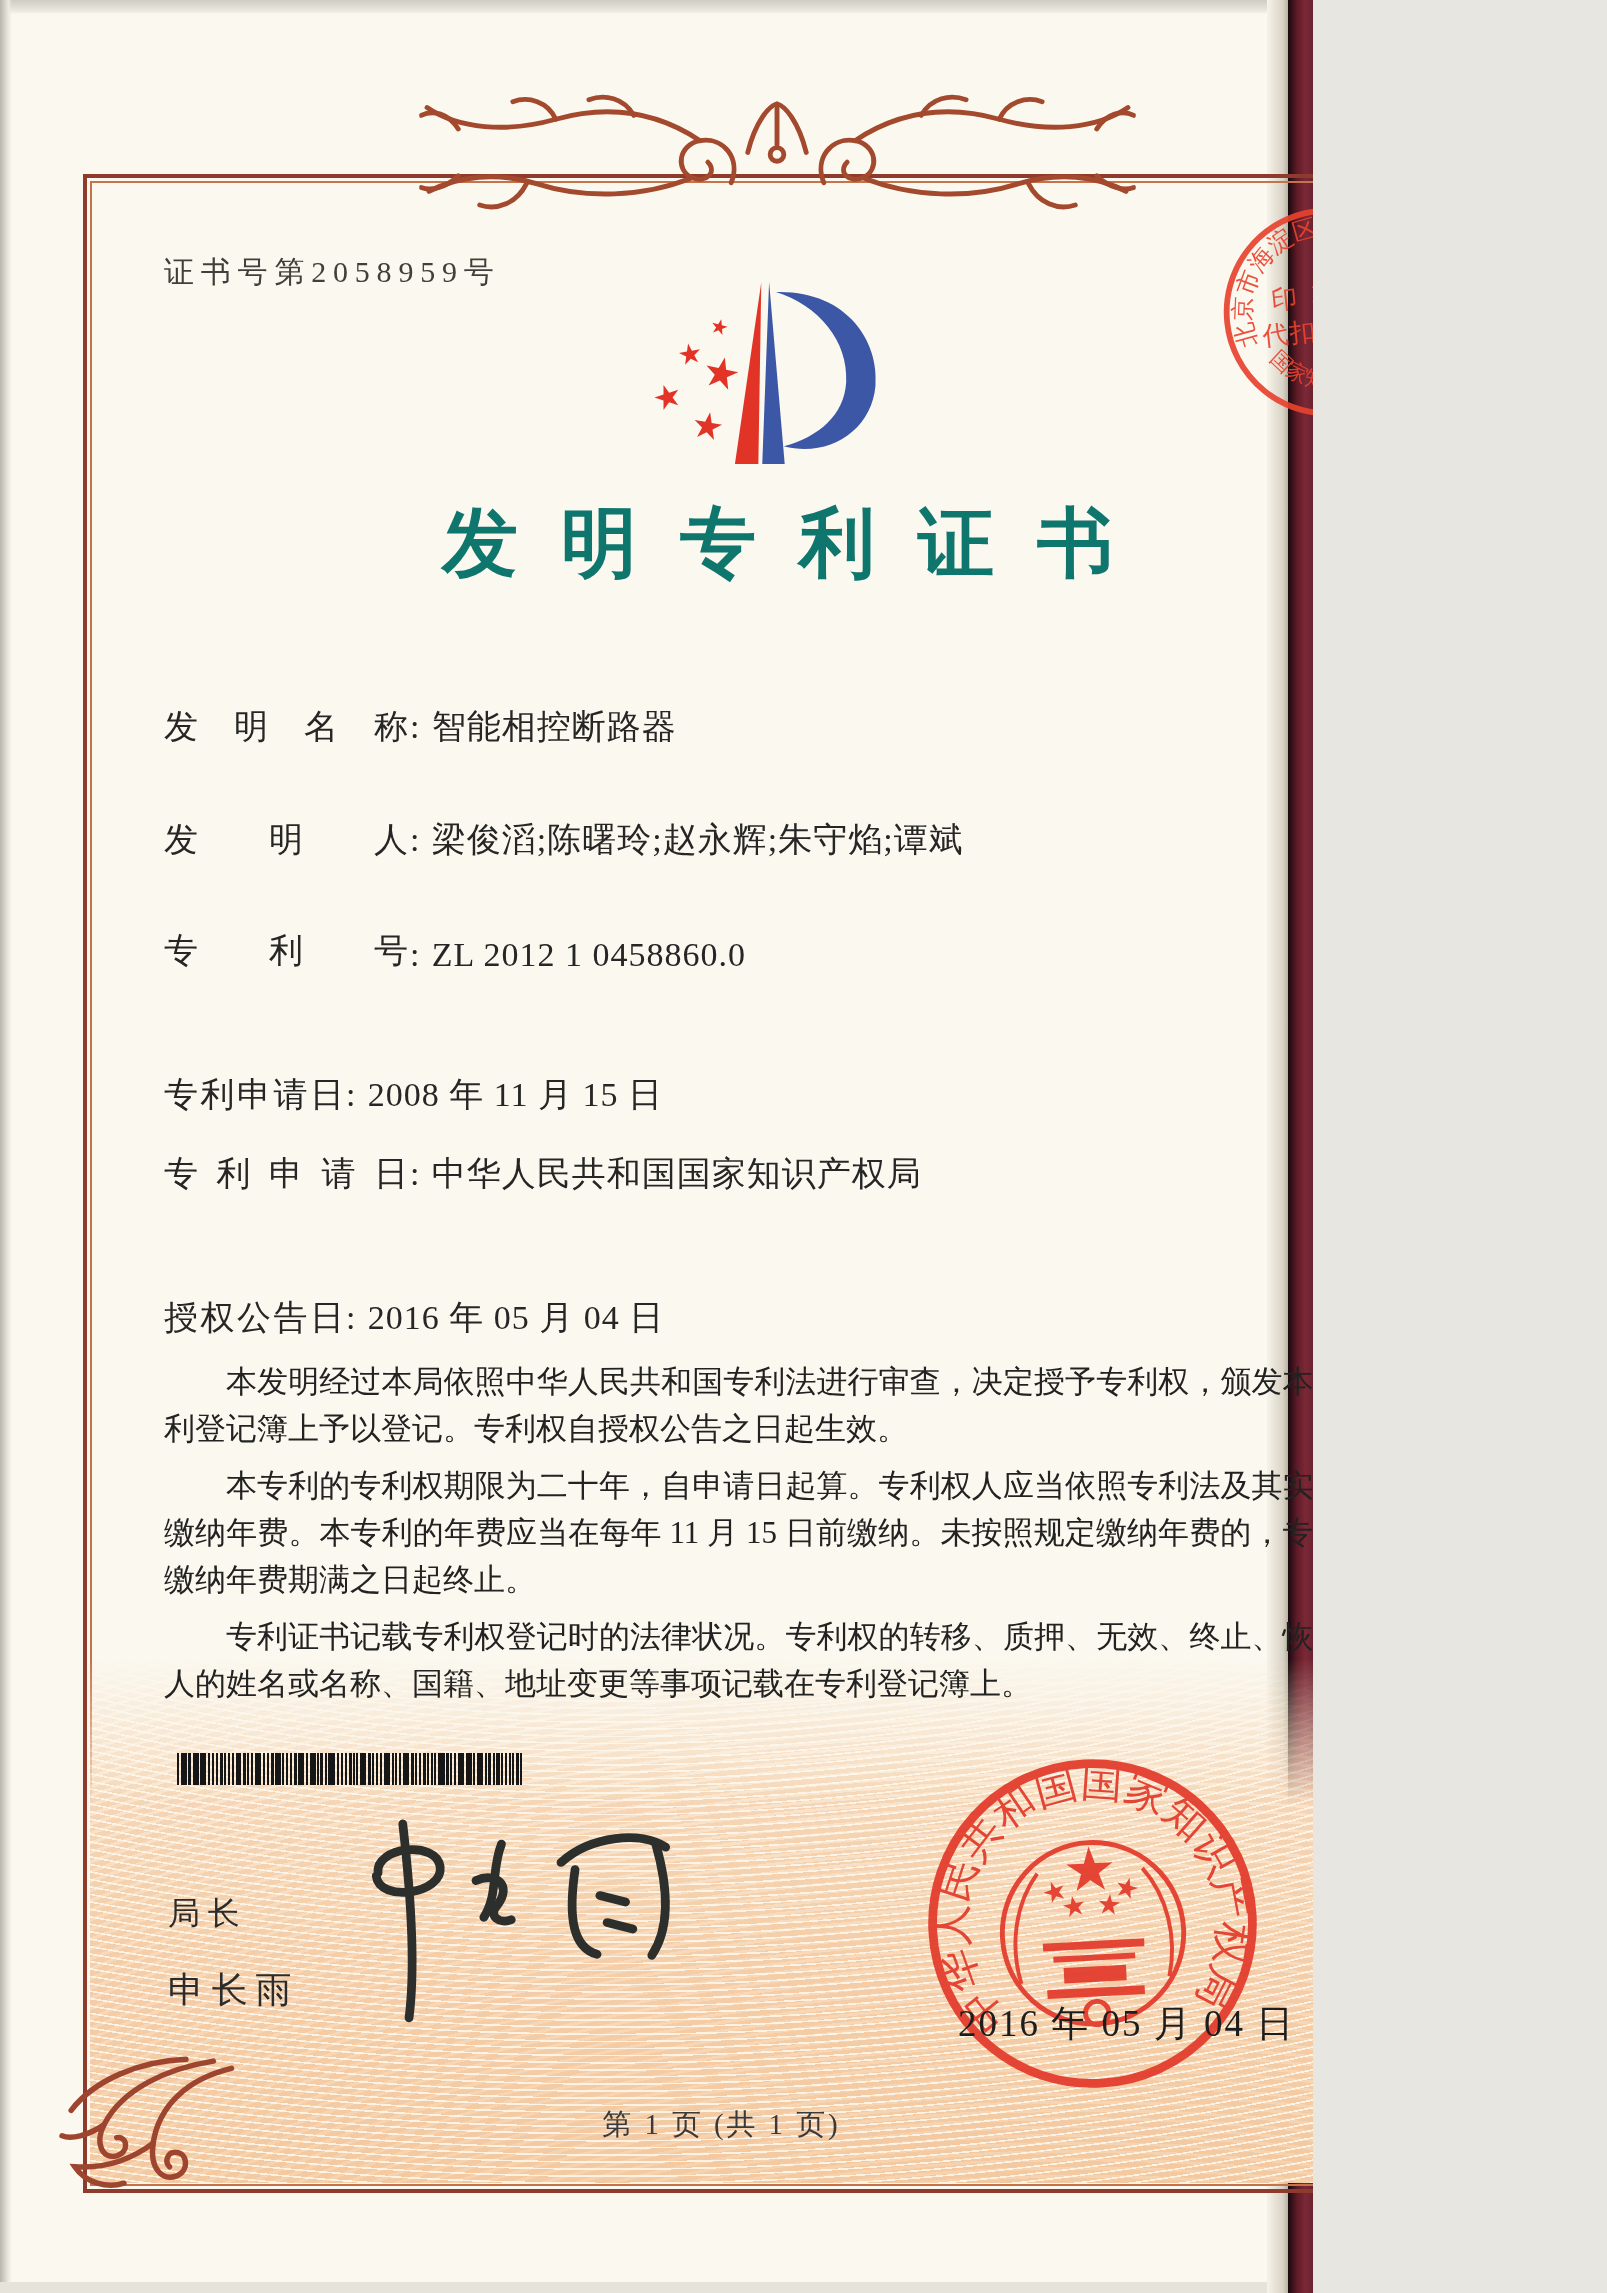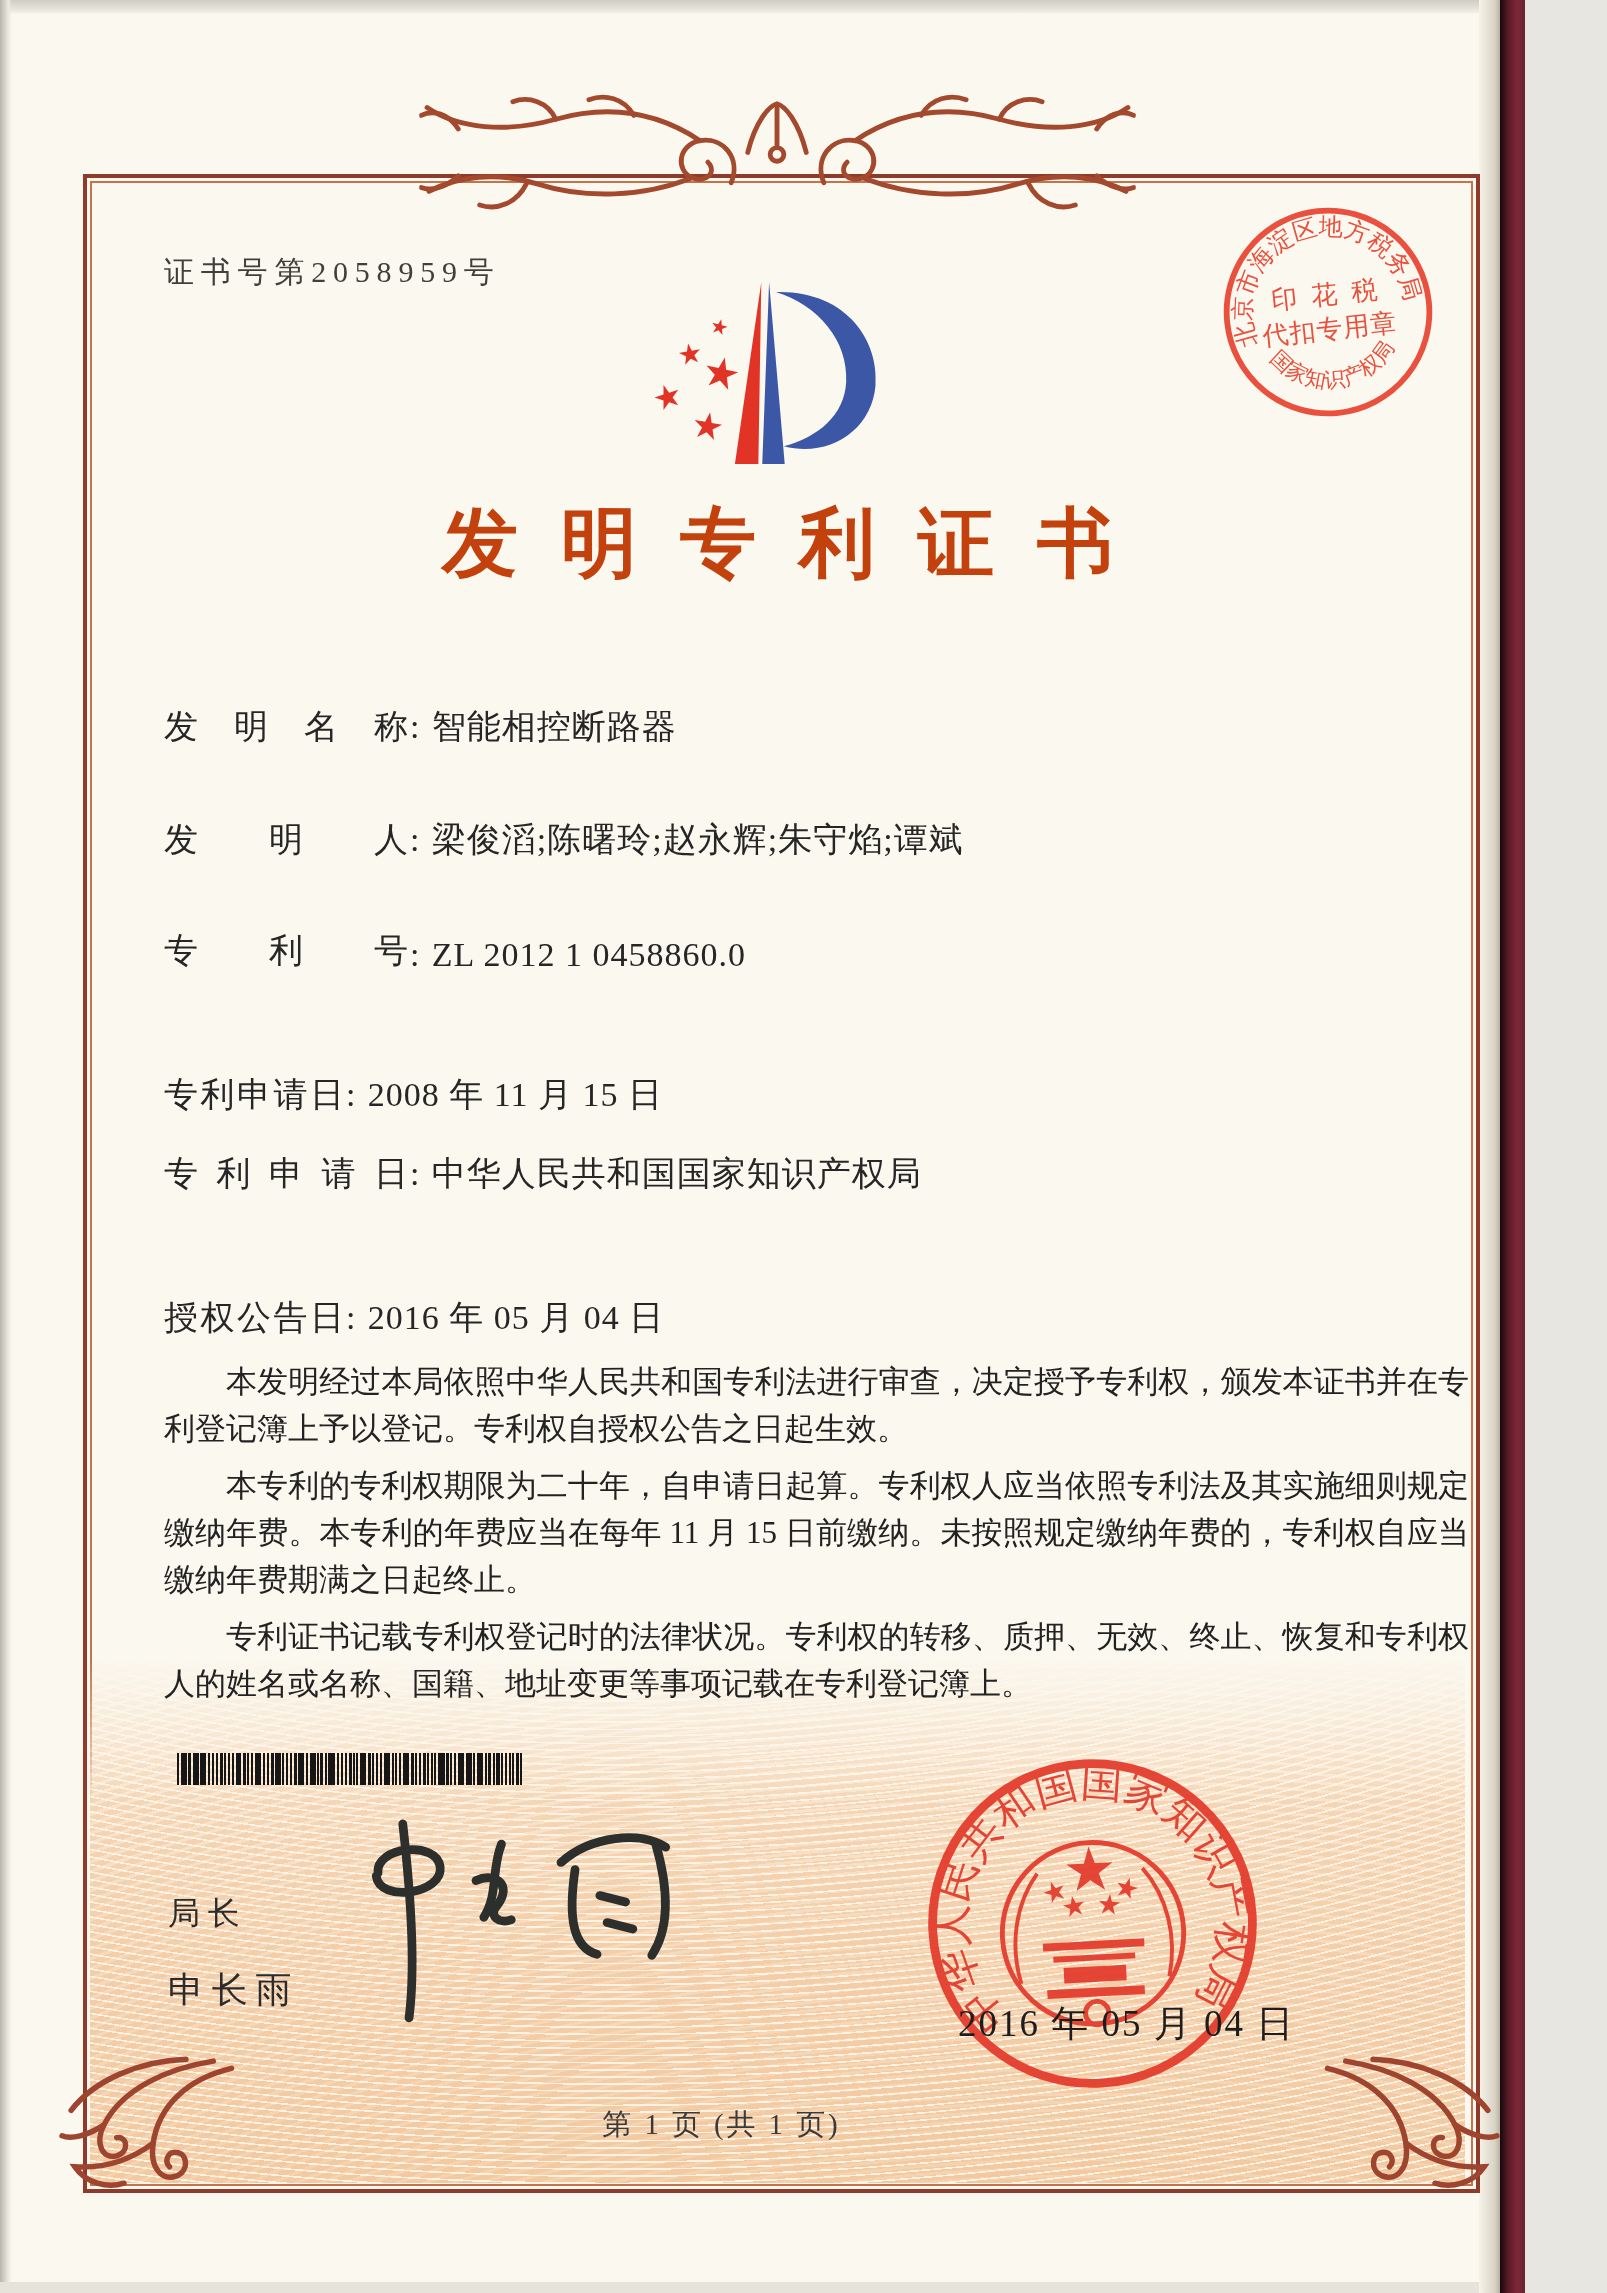--- a/index.html
+++ b/index.html
@@ -1,17 +1,17 @@
 <!DOCTYPE html>
 <html><head>
 <meta charset="utf-8">
 <style>
   html,body{margin:0;padding:0;background:#e8e6e0;}
-  #page{position:relative;width:1525px;height:2294px;background:#fbf8ef;overflow:hidden;
-        font-family:"Liberation Serif","DejaVu Serif",serif;color:#2f2f2f;}
+  #page{position:relative;width:1301px;height:2294px;background:#fbf8ef;overflow:hidden;
+        font-family:"Liberation Serif","DejaVu Serif",serif;color:#2f2f2f;padding-left:12px;}
   
   .edge-top{position:absolute;left:0;top:0;width:100%;height:13.7px;
     background:linear-gradient(to bottom,#cfccc4,#ece9e1 80%,rgba(236,233,225,0));}
   .edge-left{position:absolute;left:0;top:0;width:11.7px;height:100%;
     background:linear-gradient(90deg,#b9b6ae,#ece9e1 70%,rgba(236,233,225,0));}
   .edge-bottom{position:absolute;left:0;bottom:0;width:100%;height:11.7px;background:#e6e3da;}
   .spine-paper{position:absolute;top:0;right:25px;width:21.5px;height:100%;
     background:linear-gradient(90deg,#f7f3e9,#d8d3c5 75%,#b9b2a2);}
   .spine-dark{position:absolute;top:0;right:0;width:25px;height:100%;
     background:linear-gradient(90deg,#16090e,#5e1b27 35%,#7c2836 70%,#6a2230);}
@@ -26,21 +26,21 @@
     background-image:
       repeating-radial-gradient(1658px 926px at 38% -120%, rgba(255,249,238,0) 0 9.8px, rgba(255,248,236,.85) 9.8px 12.7px),
       repeating-radial-gradient(1463px 878px at 72% 230%, rgba(233,178,126,.28) 0 8.8px, rgba(233,178,126,0) 8.8px 13.7px),
       linear-gradient(to bottom, #fbeddb, #f8d9ba 55%, #f6d2ae);
     -webkit-mask-image:linear-gradient(to bottom, transparent 0, #000 146px);
     mask-image:linear-gradient(to bottom, transparent 0, #000 146px);}
   
   .cert-no{position:absolute;left:164px;top:252px;font-size:30px;letter-spacing:6.8px;color:#413f3c;z-index:2;}
   .logo{position:absolute;left:651px;top:281px;width:244px;height:193px;z-index:2;}
   .doc-title{position:absolute;left:83px;top:493px;width:1389px;text-align:center;
-    font-size:76px;font-weight:600;color:#c2410c;letter-spacing:43px;padding-left:43px;
+    font-size:76px;font-weight:600;color:#0f766e;letter-spacing:43px;padding-left:43px;
     box-sizing:border-box;z-index:2;}
   
   .tax-stamp{position:absolute;left:1217px;top:201px;width:222px;height:222px;z-index:2;transform:rotate(-6deg);}
   .big-seal{position:absolute;left:917px;top:1748px;width:351px;height:351px;z-index:2;transform:rotate(-3deg);}
   .seal-date{position:absolute;left:958px;top:1999px;font-size:37px;letter-spacing:2px;
     color:#1d1d1d;z-index:4;white-space:nowrap;}
   
   .field{position:absolute;left:164px;font-size:34px;color:#262626;z-index:2;white-space:nowrap;}
   .flabel{display:inline-block;width:244px;text-align:justify;text-align-last:justify;vertical-align:bottom;}
   .flabel.narrow{width:180px;margin-top:32px;}

